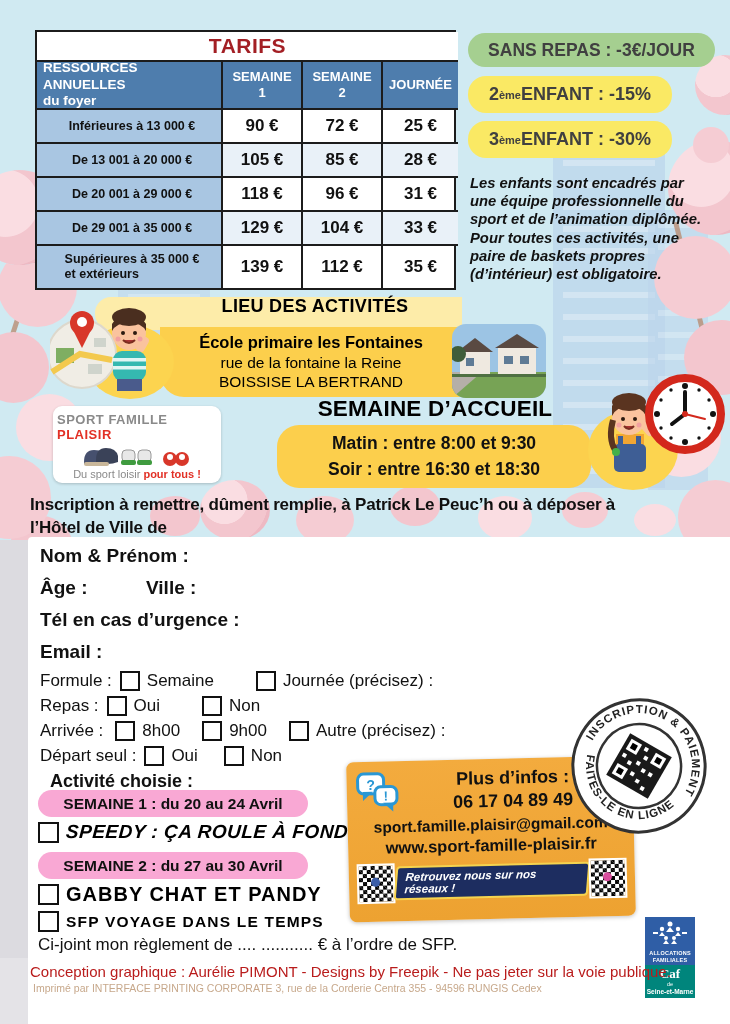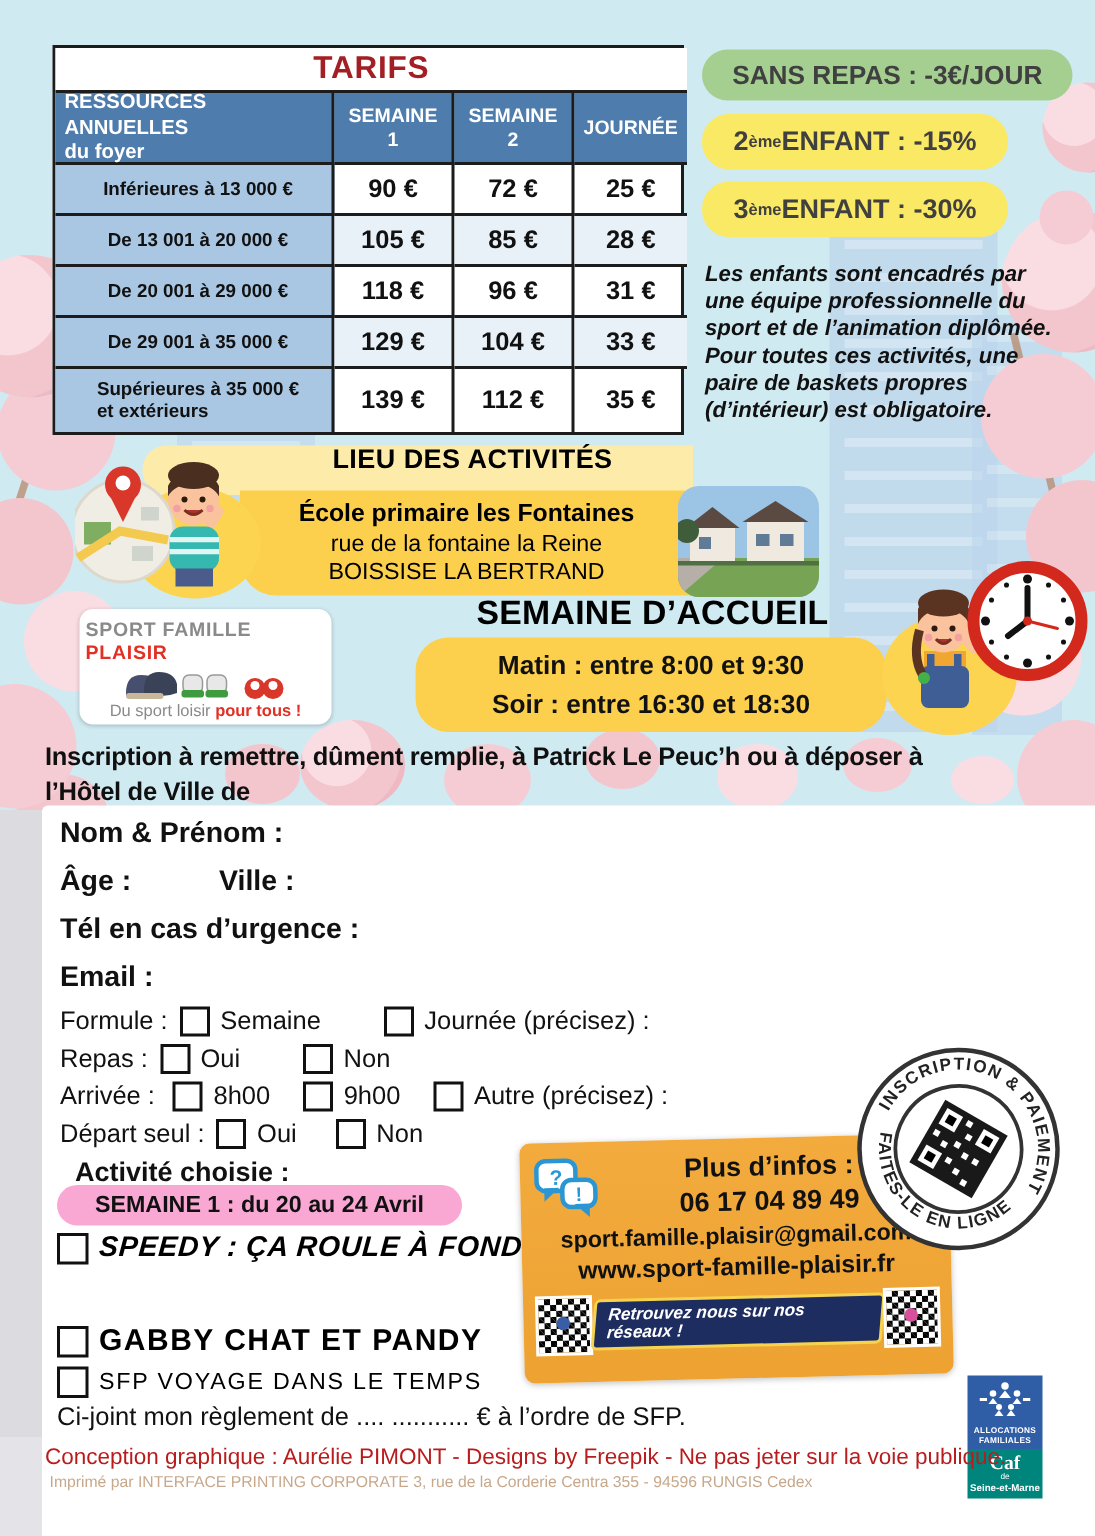--- a/index.html
+++ b/index.html
@@ -75,21 +75,21 @@
   .panel{position:absolute;left:28px;top:537px;width:674px;height:534px;background:#fff;border-radius:4px;padding-left:32px;}
   .f{position:absolute;color:#111;}
   .fb{font-weight:bold;font-size:19px;}
   .fl{font-size:17px;display:flex;align-items:center;}
   .cb{display:inline-block;width:16px;height:16px;border:2px solid #111;background:#fff;margin:0 7px 0 0;flex:none;}
   .pill{position:absolute;width:270px;height:27px;border-radius:14px;background:#f9a8d4;display:flex;align-items:center;justify-content:center;font-weight:bold;font-size:15.5px;color:#111;}
   .act-row{position:absolute;display:flex;align-items:center;}
   .act-row .cb{width:17px;height:17px;}
   .speedy{font-weight:900;font-style:italic;font-size:19px;letter-spacing:.5px;transform:skewX(-4deg);}
   .gabby{font-weight:900;font-size:20px;letter-spacing:1px;}
-  .sfpv{font-weight:400;font-size:15.5px;letter-spacing:1.2px;text-align:right;}
+  .sfpv{font-weight:700;font-size:15.5px;letter-spacing:1.2px;text-align:right;}
   .payment{font-size:17px;}
 
   
   .infobox{position:absolute;left:320px;top:222px;width:286px;height:160px;background:linear-gradient(180deg,#f3ab3e,#eda231);border-radius:7px;transform:rotate(-1.4deg);box-shadow:0 1px 4px rgba(0,0,0,.25);padding:8px 8px 6px;box-sizing:border-box;color:#111;}
   .info-top{display:flex;align-items:center;}
   .info-txt{flex:1;text-align:center;font-weight:bold;line-height:1.3;}
   .info-title{font-size:18px;}
   .info-phone{font-size:18px;}
   .info-email{text-align:center;font-weight:bold;font-size:15.5px;margin-top:2px;}
   .info-web{text-align:center;font-weight:bold;font-size:16.5px;margin-top:2px;}
@@ -358,20 +358,21 @@
     </div>
 
     <div class="f fb" style="left:22px;top:234px;font-size:18px;">Activité choisie :</div>
 
     <div class="pill" style="left:10px;top:253px;">SEMAINE 1 : du 20 au 24 Avril</div>
     <div class="act-row" style="left:10px;top:284px;">
       <span class="cb"></span>
       <span class="speedy">SPEEDY : ÇA ROULE À FOND !</span>
     </div>
 
+    <div class="pill" style="left:10px;top:315px;">SEMAINE 2 : du 27 au 30 Avril</div>
     <div class="act-row" style="left:10px;top:346px;">
       <span class="cb"></span>
       <span class="gabby">GABBY CHAT ET PANDY</span>
     </div>
     <div class="act-row" style="left:10px;top:374px;">
       <span class="cb"></span>
       <span class="sfpv">SFP VOYAGE DANS LE TEMPS</span>
     </div>
 
     <div class="f payment" style="left:10px;top:398px;">Ci-joint mon règlement de .... ........... € à l’ordre de SFP.</div>

